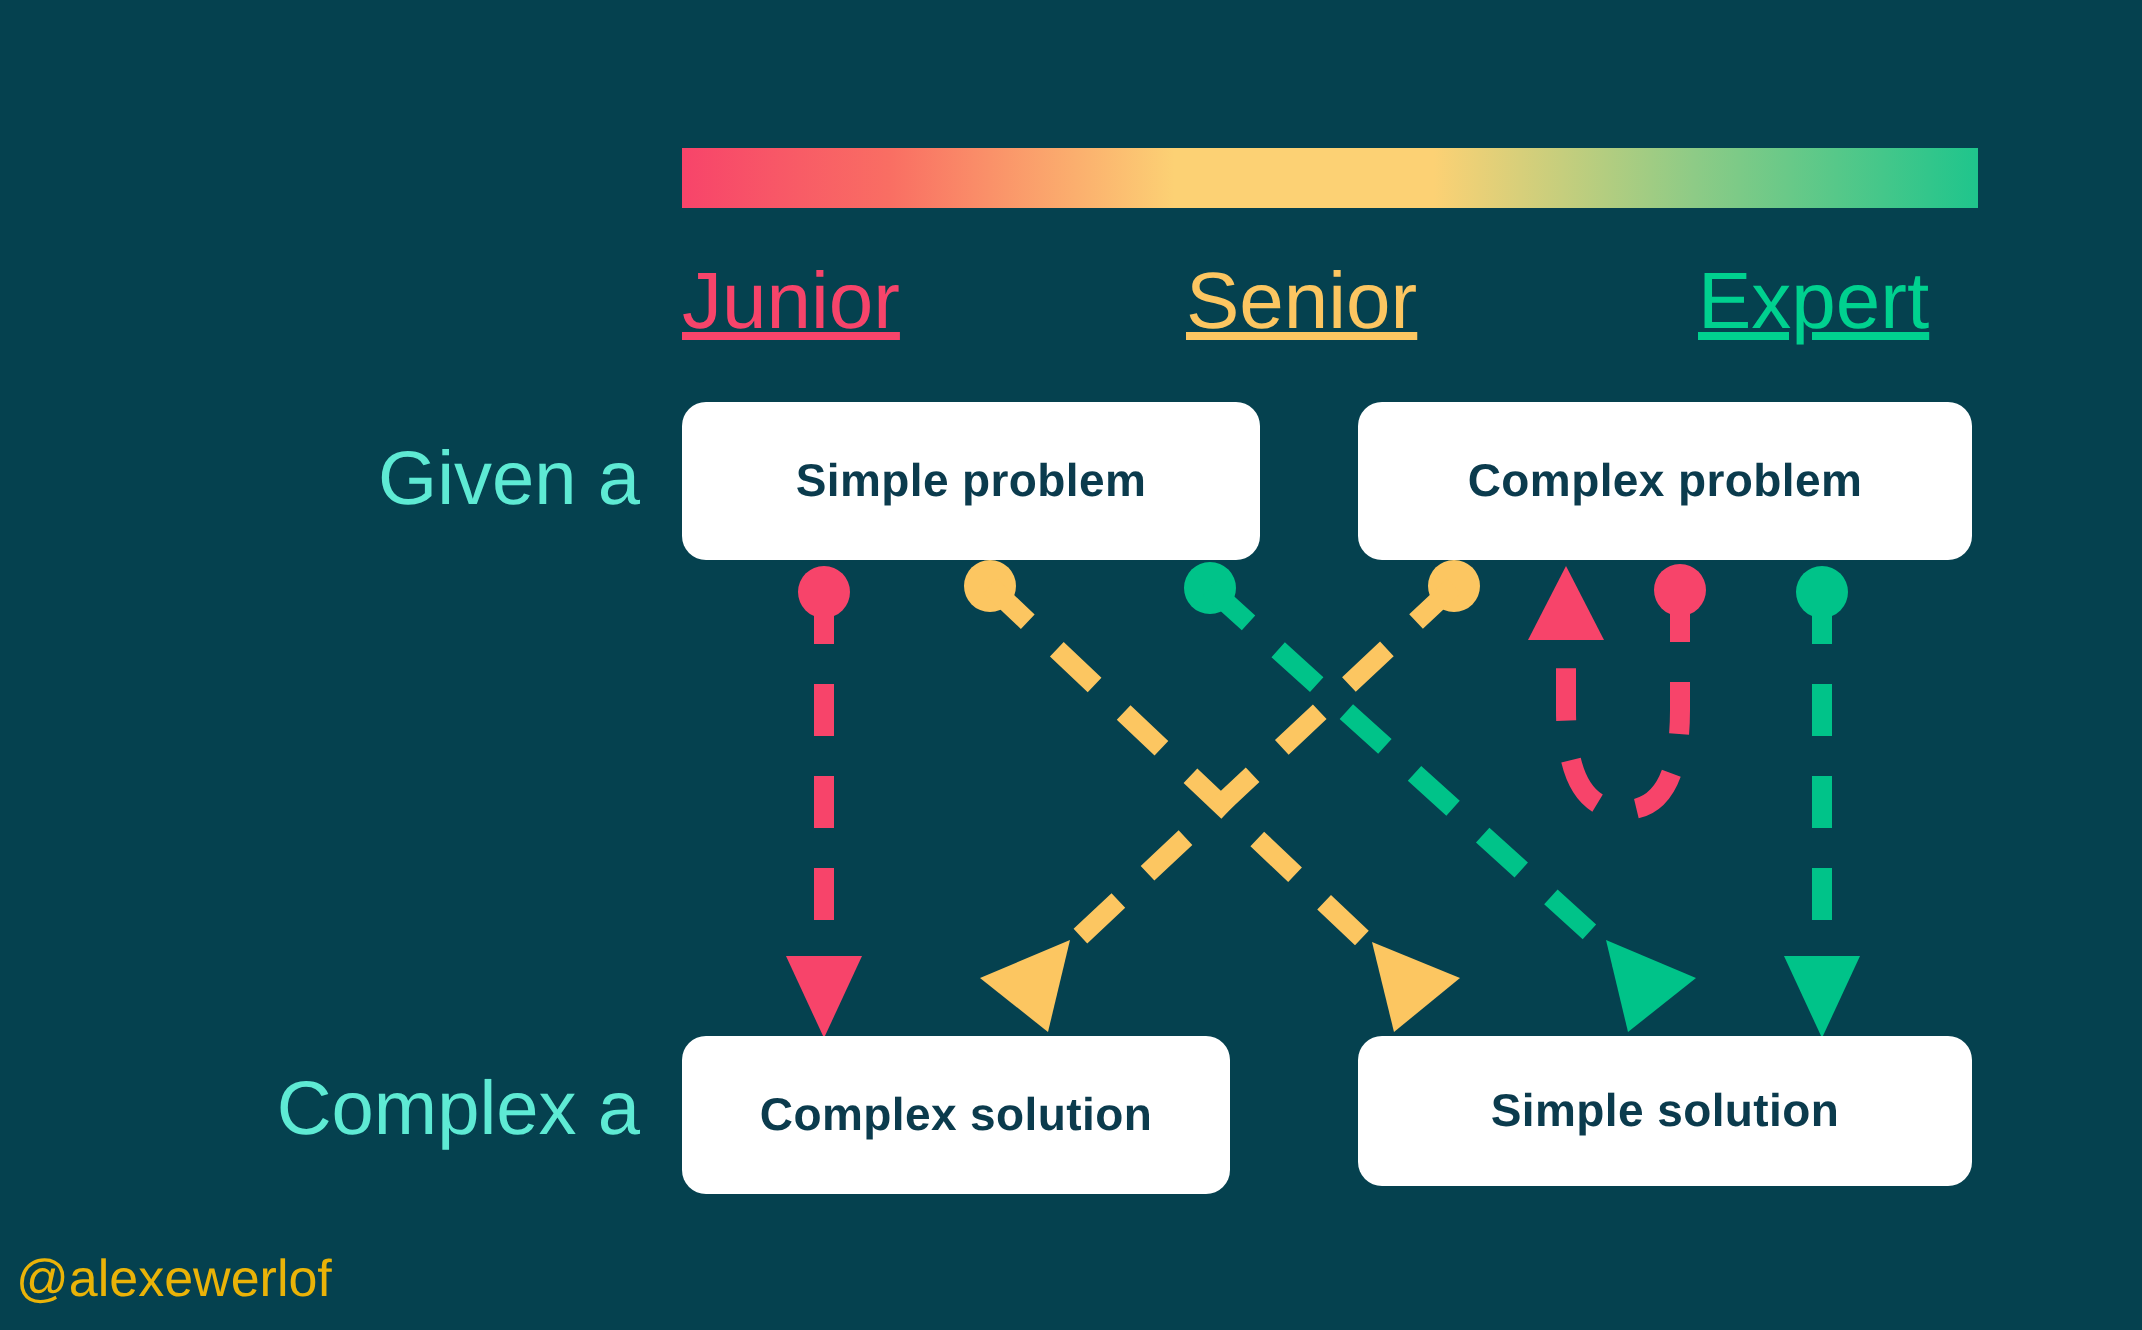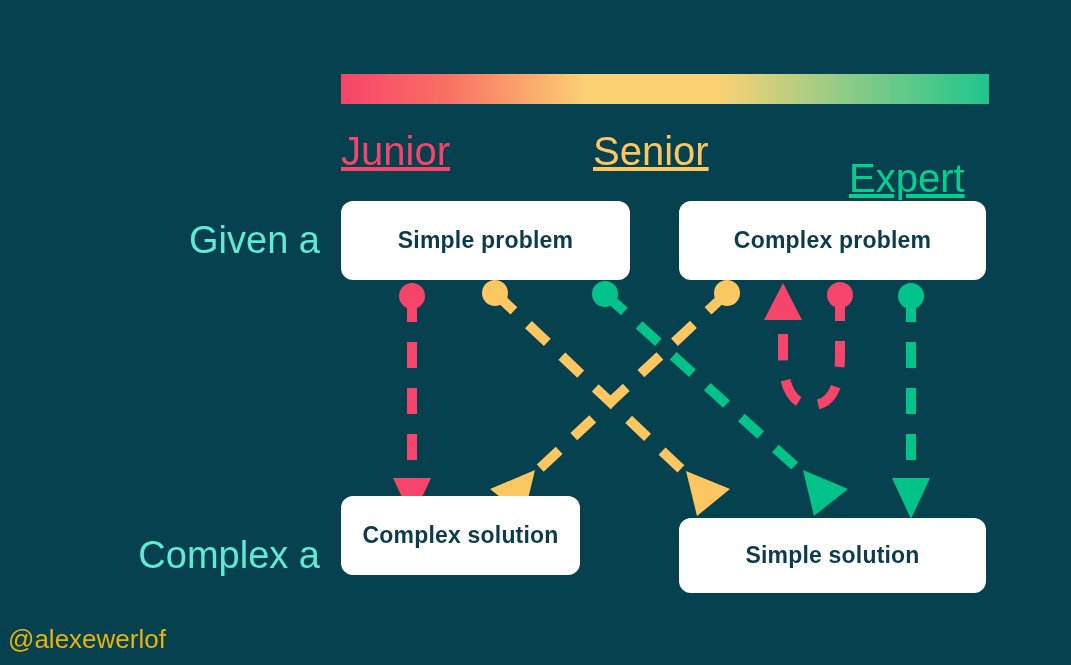--- a/index.html
+++ b/index.html
@@ -38,21 +38,21 @@
   .level-label {
     position: absolute;
     font-size: 40px;
     font-weight: 400;
     line-height: 1;
     white-space: nowrap;
     text-decoration: underline;
   }
   #lvl-junior { left: 341px; top: 131px; color: #f7446a; }
   #lvl-senior { left: 593px; top: 131px; color: #fcc661; }
-  #lvl-expert { left: 849px; top: 131px; color: #00d18f; margin-top: 27px; }
+  #lvl-expert { left: 849px; top: 131px; color: #00d18f; }
 
   .side-label {
     position: absolute;
     font-size: 38px;
     color: #5eead4;
     white-space: nowrap;
     line-height: 1;
     text-align: right;
   }
   #label-given  { left: 10px; top: 221px; width: 310px; }
@@ -66,21 +66,21 @@
     align-items: center;
     justify-content: center;
     color: #0b3b4d;
     font-size: 23px;
     font-weight: bold;
     letter-spacing: 0.2px;
     box-sizing: border-box;
   }
   #box-simple-problem  { left: 341px; top: 201px; width: 289px; height: 79px; }
   #box-complex-problem { left: 679px; top: 201px; width: 307px; height: 79px; }
-  #box-complex-solution{ left: 341px; top: 496px; width: 239px; height: 79px; justify-content: center; }
+  #box-complex-solution{ left: 341px; top: 518px; width: 274px; height: 79px; justify-content: center; }
   #box-simple-solution { left: 679px; top: 518px; width: 307px; height: 75px; }
 
   #watermark {
     position: absolute;
     left: 8px;
     top: 624px;
     font-size: 26px;
     color: #eab308;
     white-space: nowrap;
     line-height: 1.2;

